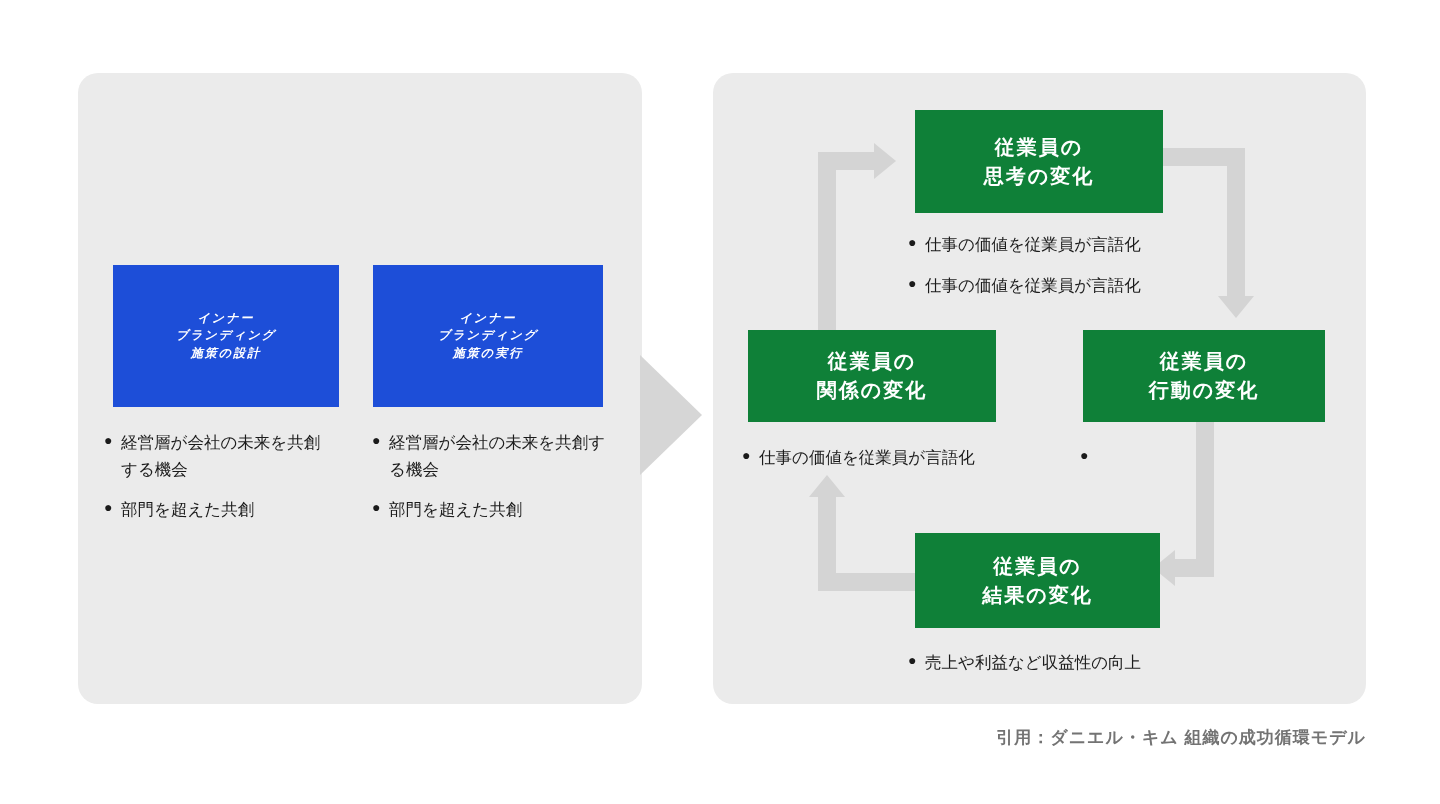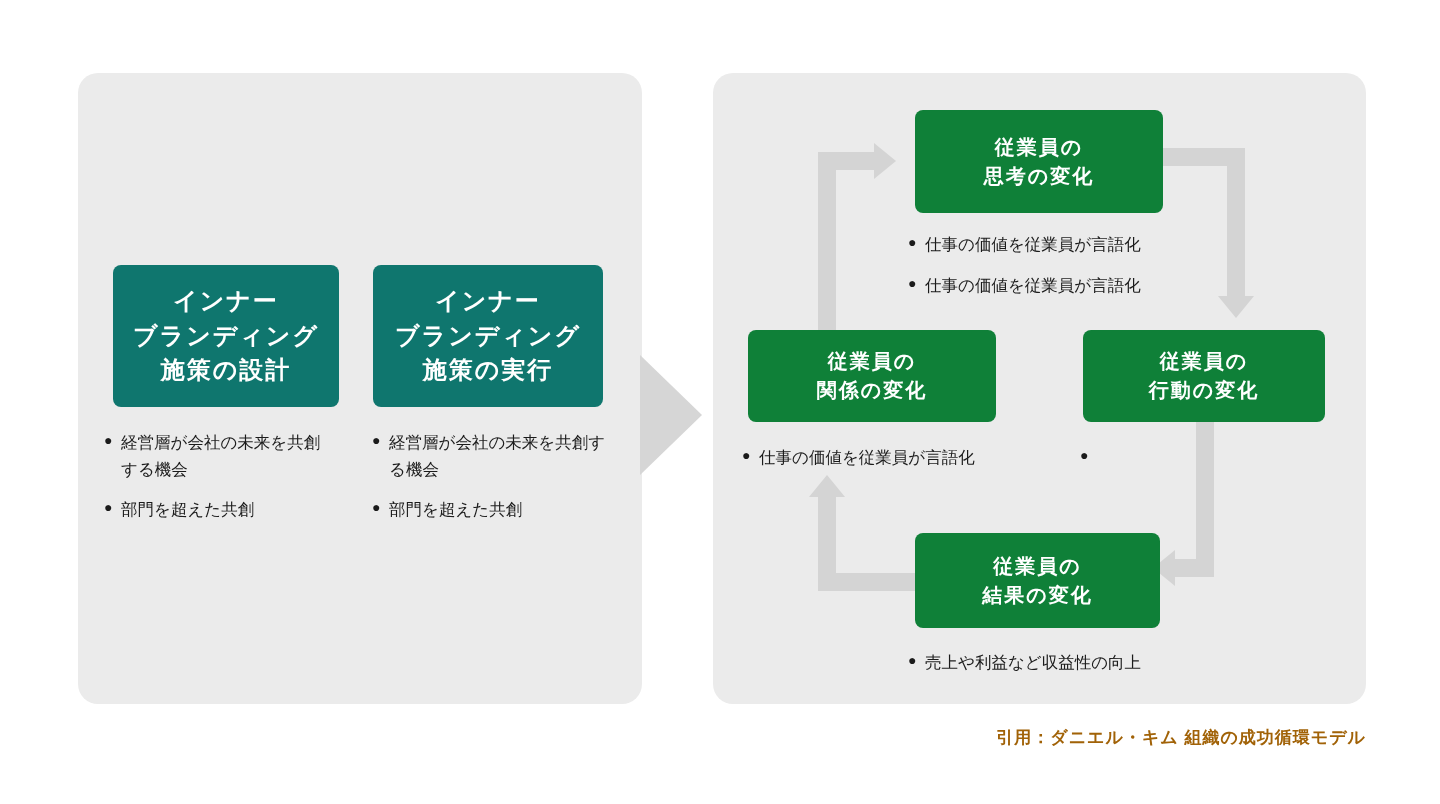--- a/index.html
+++ b/index.html
@@ -27,33 +27,33 @@
     left:640px;top:355px;
     width:0;height:0;
     border-top:60px solid transparent;
     border-bottom:60px solid transparent;
     border-left:62px solid #d6d6d6;
   }
 
   
   .gbox{
     position:absolute;
-    border-radius:8px;
+    border-radius:0;
     color:#ffffff;
     display:flex;
     align-items:center;
     justify-content:center;
     text-align:center;
     font-weight:bold;
     letter-spacing:2px;
     line-height:1.45;
     box-sizing:border-box;
     white-space:pre-line;
   }
-  .gbox.light{background:#0f766e;font-size:24px;}
+  .gbox.light{background:#1d4ed8;font-size:12px;font-style:italic;}
   .gbox.dark{background:#0f8038;font-size:20px;}
 
   #box-design{left:113px;top:265px;width:226px;height:142px;}
   #box-execute{left:373px;top:265px;width:230px;height:142px;}
 
   #box-thinking{left:915px;top:110px;width:248px;height:103px;}
   #box-relation{left:748px;top:330px;width:248px;height:92px;}
   #box-behavior{left:1083px;top:330px;width:242px;height:92px;}
   #box-result{left:915px;top:533px;width:245px;height:95px;}
 
@@ -116,21 +116,21 @@
            border-bottom:22px solid #d4d4d4;}
 
   
   #caption{
     position:absolute;
     left:0;top:726px;width:1366px;
     text-align:right;
     font-size:17px;
     font-weight:bold;
     letter-spacing:1px;
-    color:#a16207;
+    color:#737373;
   }
 </style>
 </head>
 <body>
 
 <div class="stage">
 
   <div class="panel" id="panel-left"></div>
 
   <div class="gbox light" id="box-design">インナー

